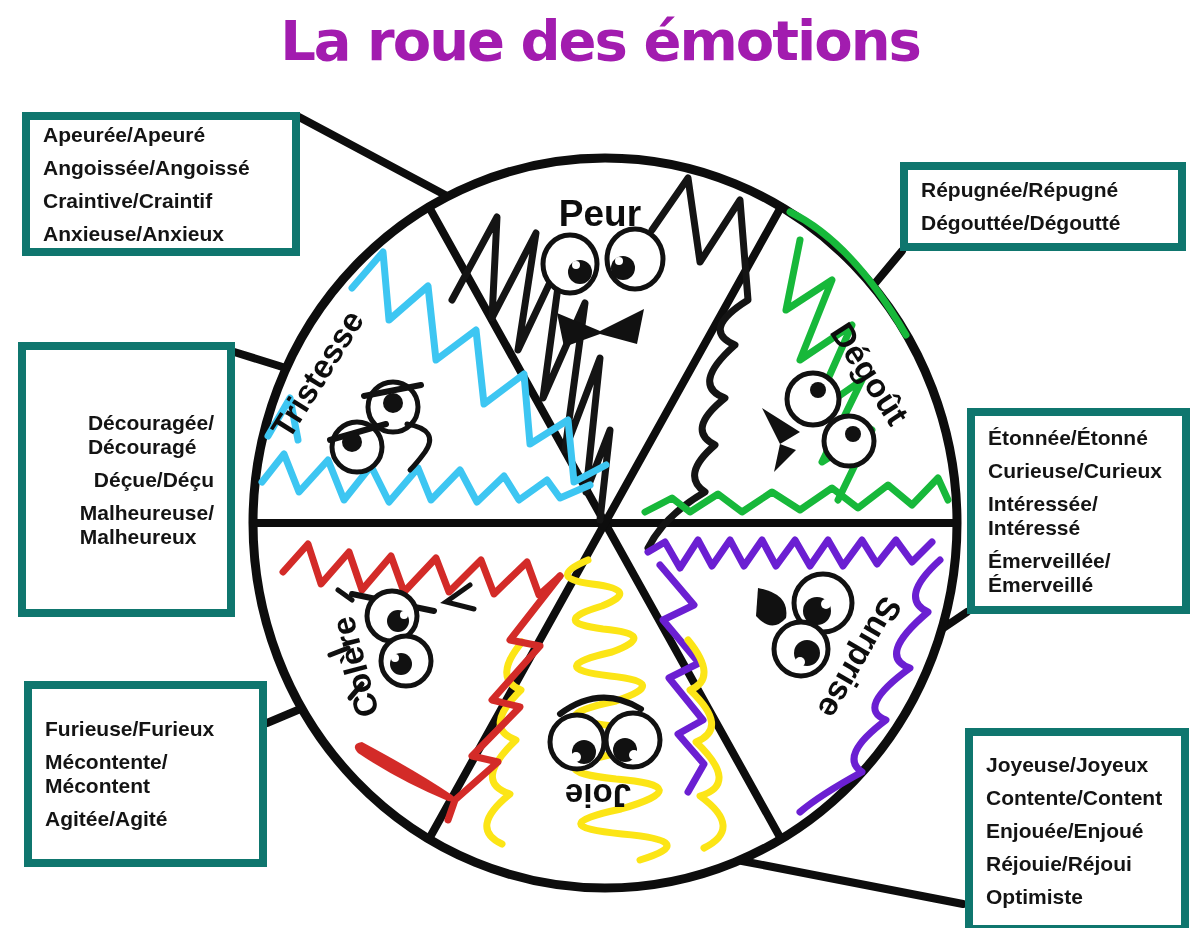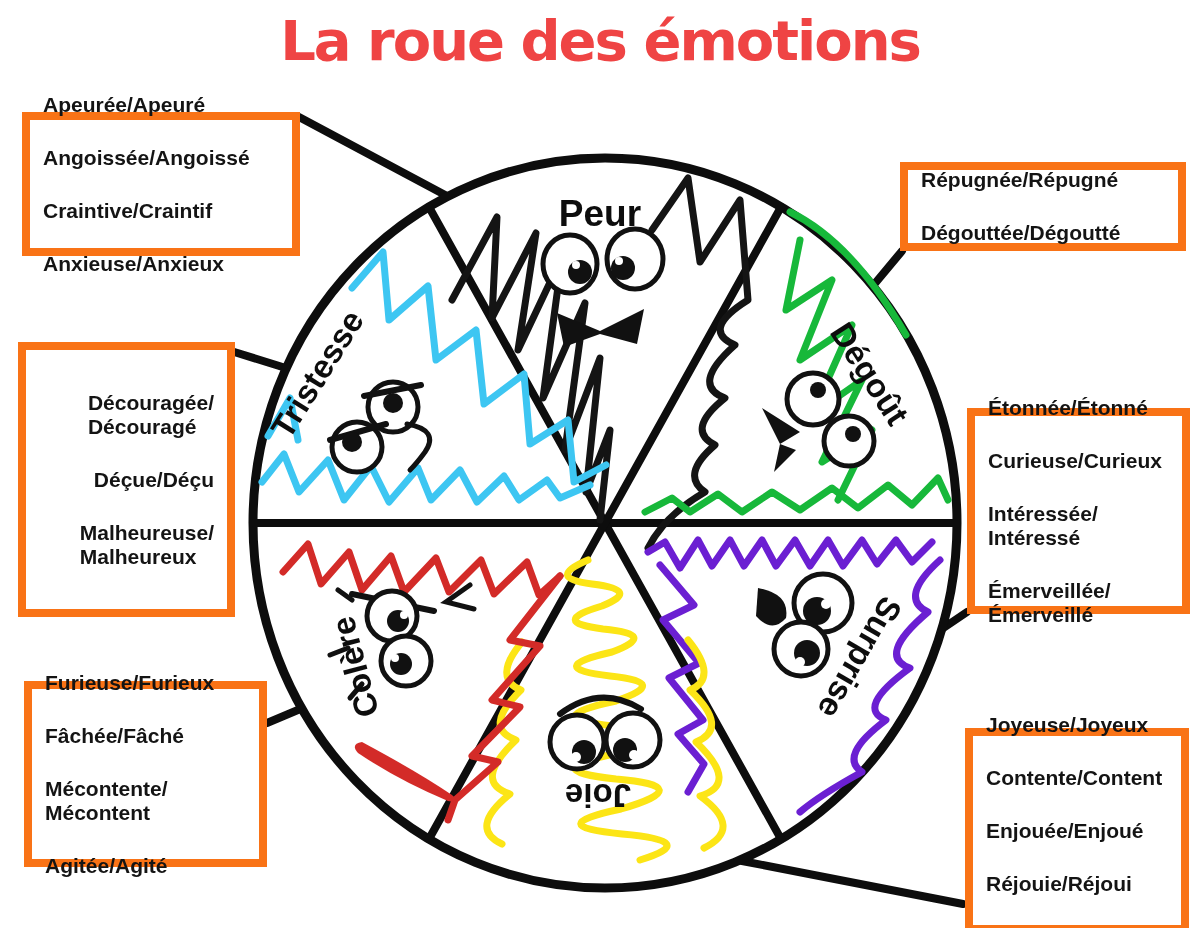--- a/index.html
+++ b/index.html
@@ -1,24 +1,24 @@
 <!DOCTYPE html>
 <html><head>
 <meta charset="utf-8">
 <style>
   html,body{margin:0;padding:0;background:#ffffff;}
   .stage{position:relative;width:1200px;height:928px;background:#fff;overflow:hidden;
          font-family:"Liberation Sans",sans-serif;}
   .title{position:absolute;top:8px;left:0;right:0;text-align:center;
          font-family:"DejaVu Sans",sans-serif;font-weight:bold;font-size:56px;
-         letter-spacing:-2px;color:#ef4444;}
+         letter-spacing:-2px;color:#a21caf;}
   svg.wheel{position:absolute;left:0;top:0;}
-  .callout{position:absolute;background:#fff;border:8px solid #f97316;box-sizing:border-box;
+  .callout{position:absolute;background:#fff;border:8px solid #0f766e;box-sizing:border-box;
            display:flex;flex-direction:column;justify-content:center;
-           padding:2px 13px;color:#141414;font-weight:bold;font-size:21px;z-index:3;gap:20px;}
+           padding:2px 13px;color:#141414;font-weight:bold;font-size:21px;z-index:3;}
   .grp{margin:4.5px 0;}
   .ln{line-height:24px;white-space:nowrap;}
   .sector-label{font-family:"Liberation Sans",sans-serif;font-weight:bold;fill:#0d0d0d;}
 </style>
 </head>
 <body>
 
 <div class="stage">
 
   <div class="title">La roue des émotions</div>
@@ -201,23 +201,20 @@
       <div class="ln">Émerveillée/</div>
       <div class="ln">Émerveillé</div>
     </div>
   </div>
 
   <div class="callout" style="left:24px;top:681px;width:243px;height:186px;">
     <div class="grp">
         <div class="ln">Furieuse/Furieux</div>
       </div>
     <div class="grp">
-        <div class="ln">Fâchée/Fâché</div>
-      </div>
-    <div class="grp">
       <div class="ln">Mécontente/</div>
       <div class="ln">Mécontent</div>
     </div>
     <div class="grp">
         <div class="ln">Agitée/Agité</div>
       </div>
   </div>
 
   <div class="callout" style="left:965px;top:728px;width:224px;height:205px;">
     <div class="grp">

